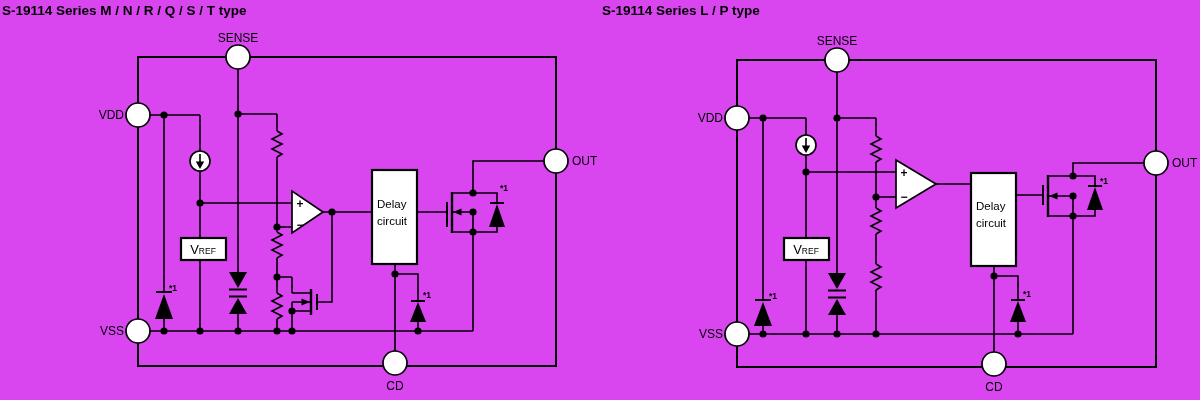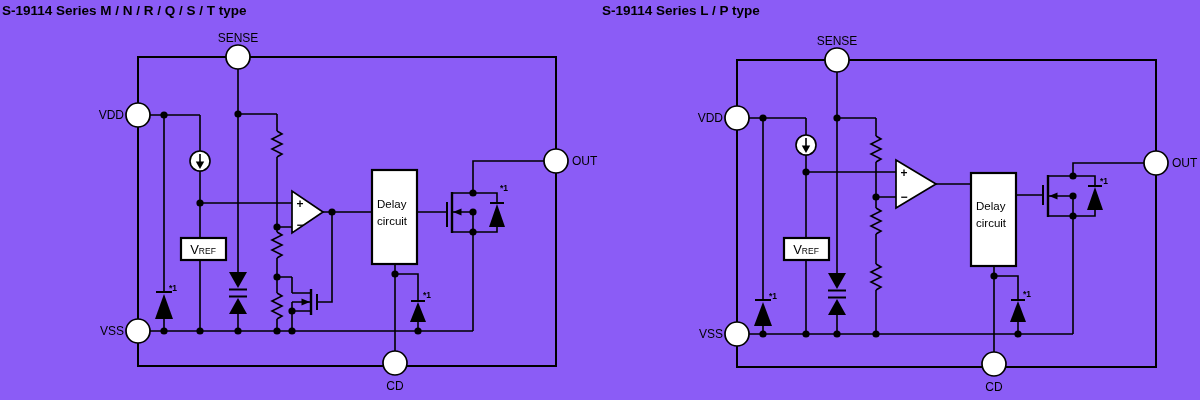--- a/index.html
+++ b/index.html
@@ -1,16 +1,16 @@
 <!DOCTYPE html>
 <html><head>
 <meta charset="utf-8">
 <style>
   html,body{margin:0;padding:0;background:#fff;}
-  #canvas{position:relative;width:1200px;height:400px;background:#8b5cf6;overflow:hidden;
+  #canvas{position:relative;width:1200px;height:400px;background:#d946ef;overflow:hidden;
           font-family:"Liberation Sans",sans-serif;}
   svg{position:absolute;left:0;top:0;}
   .w{stroke:#000;stroke-width:1.6;fill:none;stroke-linejoin:miter;stroke-linecap:butt;}
   .border{stroke:#000;stroke-width:2;fill:none;}
   .gbar{stroke:#000;stroke-width:2;fill:none;}
   .chan{stroke:#000;stroke-width:2.4;fill:none;}
   .box{fill:#fff;stroke:#000;stroke-width:2.2;}
   .pin{fill:#fff;stroke:#000;stroke-width:1.7;}
   .cs{fill:#fff;stroke:#000;stroke-width:1.6;}
   .comp{fill:#fff;stroke:#000;stroke-width:1.7;}

